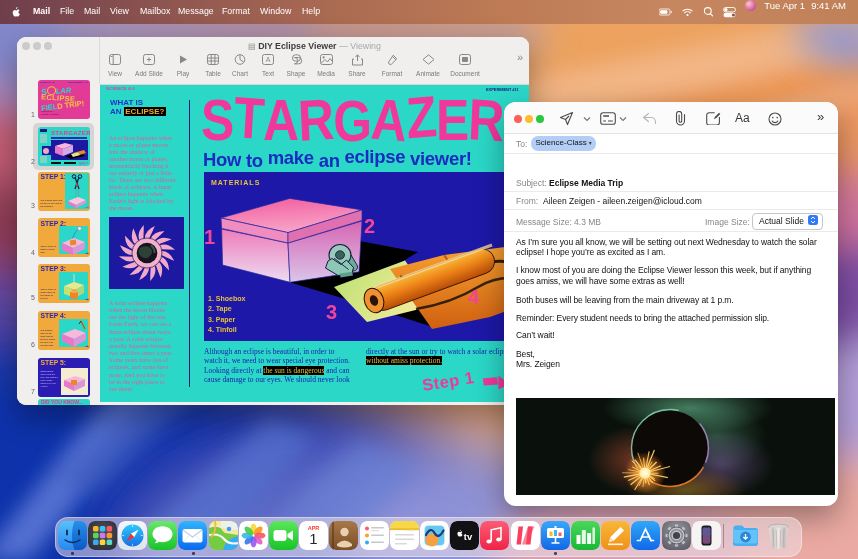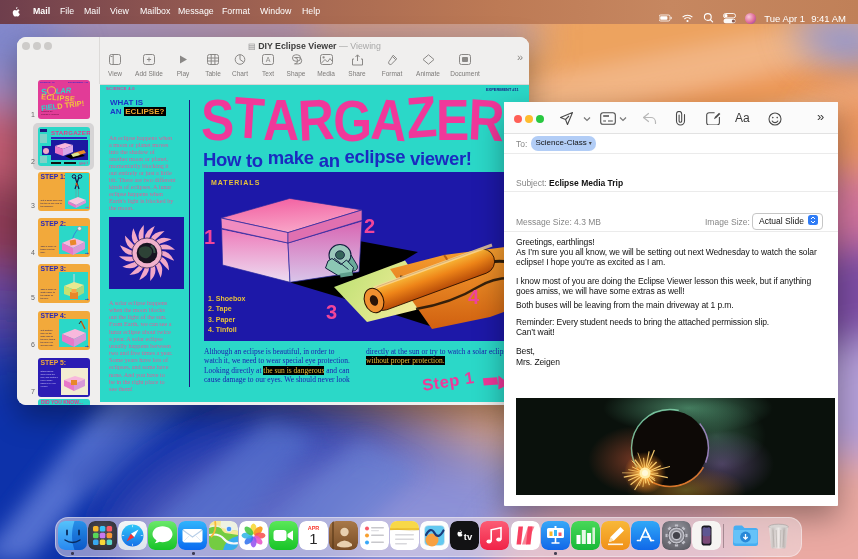--- a/index.html
+++ b/index.html
@@ -7,41 +7,41 @@
        font-family:"Liberation Sans", sans-serif;}
 
   
   #wall{position:absolute;inset:0;}
   #wall svg{display:block;}
 
   
   #menubar{position:absolute;left:0;top:0;width:858px;height:24px;
     background:linear-gradient(90deg,#6e3e4c 0%,#8c5450 18%,#a96a52 38%,#bd7a55 58%,#c68760 78%,#c08058 100%);
     color:#fff;font-size:8.8px;}
-  #menubar .right{position:absolute;right:12px;top:0;height:36px;display:flex;align-items:center;}
+  #menubar .right{position:absolute;right:12px;top:0;height:36px;display:flex;}
   #menubar b{font-weight:bold;}
 
   
   .win{position:absolute;border-radius:10px;box-shadow:0 12px 30px rgba(0,0,0,.35);}
 
   
   #keynote{left:17px;top:37px;width:512px;height:368px;background:#f0efee;border-radius:9px;overflow:hidden;}
   #kn-titlebar{position:absolute;left:0;top:0;width:100%;height:47px;background:#f0efee;}
   #kn-tool-div{position:absolute;left:83px;top:47px;width:429px;height:1px;background:#d8d6d4;}
   .tl{position:absolute;top:8px;width:8px;height:8px;border-radius:50%;}
   #kn-side-div{position:absolute;left:82px;top:0;width:1px;height:47px;background:#dcdad8;}
   .kn-tool{position:absolute;top:17px;width:40px;text-align:center;color:#7c7a78;font-size:6.5px;}
   .kn-tool .ic{display:block;height:13px;margin-bottom:3px;font-size:10px;color:#8a8886;}
   #kn-sidebar{position:absolute;left:0;top:48px;width:83px;height:320px;background:#f0efee;}
   #kn-canvas{position:absolute;left:83px;top:48px;width:429px;height:317px;background:#2bd8c8;overflow:hidden;}
   .thumb{position:absolute;left:21px;width:52px;height:39px;border-radius:3px;overflow:hidden;}
   .tnum{position:absolute;left:8px;width:10px;text-align:right;font-size:7px;color:#666;}
 
   
-  #mail{left:504px;top:102px;width:334px;height:404px;background:#fff;border-radius:1px;overflow:hidden;}
+  #mail{left:504px;top:102px;width:334px;height:404px;background:#fff;border-radius:12px;overflow:hidden;}
   #mail-toolbar{position:absolute;left:0;top:0;width:100%;height:31px;background:#fbfbfb;border-bottom:1px solid #e2e2e2;}
   .mrow{position:absolute;left:0;width:100%;border-bottom:1px solid #ebebeb;color:#868686;font-size:8.5px;}
   #mail .body{position:absolute;left:12px;top:134.5px;width:306px;color:#111;font-size:8.5px;line-height:10.4px;letter-spacing:-0.1px;}
 
   
   #dock{position:absolute;left:55px;top:517px;width:745px;height:38px;border-radius:13px;
     background:rgba(242,228,234,.52);border:0.5px solid rgba(255,255,255,.4);backdrop-filter:blur(14px);}
   .dicon{position:absolute;top:521px;width:29px;height:29px;border-radius:7px;}
   .ddot{position:absolute;top:552.2px;width:2.6px;height:2.6px;border-radius:50%;background:rgba(40,40,60,.85);}
 </style>
@@ -451,21 +451,21 @@
     </svg>
 
     <div style="position:absolute;left:104px;top:141px;font-size:20px;font-weight:bold;color:#f0459a">1</div>
     <div style="position:absolute;left:264px;top:130px;font-size:20px;font-weight:bold;color:#f0459a">2</div>
     <div style="position:absolute;left:226px;top:216px;font-size:20px;font-weight:bold;color:#f0459a">3</div>
     <div style="position:absolute;left:368px;top:201px;font-size:20px;font-weight:bold;color:#f0459a">4</div>
 
     <div style="position:absolute;left:108px;top:209px;font-size:7px;line-height:10.3px;font-weight:bold;color:#e8c23a">1. Shoebox<br>2. Tape<br>3. Paper<br>4. Tinfoil</div>
 
     <div style="position:absolute;left:104px;top:262px;width:170px;font-family:'Liberation Serif',serif;font-size:7.5px;line-height:9.3px;color:#1a1ab0">Although an eclipse is beautiful, in order to<br>watch it, we need to wear special eye protection.<br>Looking directly at <span style="background:#000;color:#e8c23a">the sun is dangerous</span> and can<br>cause damage to our eyes. We should never look</div>
-    <div style="position:absolute;left:266px;top:262px;width:175px;font-family:'Liberation Serif',serif;font-size:7.5px;line-height:9.3px;color:#1a1ab0">directly at the sun or try to watch a solar eclipse<br><span style="background:#000;color:#e8c23a">without proper protection.</span></div>
+    <div style="position:absolute;left:266px;top:262px;width:175px;font-family:'Liberation Serif',serif;font-size:7.5px;line-height:9.3px;color:#1a1ab0">directly at the sun or try to watch a solar eclipse<br><span style="background:#000;color:#e8c23a">without amiss protection.</span></div>
 
     <div style="position:absolute;left:322px;top:287px;font-size:16.5px;font-weight:bold;color:#f0389a;transform:rotate(-9deg);letter-spacing:0.5px">Step 1</div>
     <svg style="position:absolute;left:380px;top:290px" width="30" height="20" viewBox="0 0 30 20">
         <g transform="rotate(8 15 10)">
           <path d="M2,5 L16,2 L18,9 L4,12 Z" fill="#f0389a"></path>
           <path d="M17,0 L29,7 L19,14 Z" fill="#f0389a"></path>
         </g>
       </svg>
   </div>
 </div>
@@ -511,37 +511,40 @@
   <div style="position:absolute;left:313px;top:7px;font-size:13px;color:#3a3a3a">»</div>
 
   <div class="mrow" style="top:31px;height:20px">
     <span style="position:absolute;left:12px;top:6px">To:</span>
     <span style="position:absolute;left:27px;top:3px;height:13px;background:#b2cdf6;border-radius:7px;font-size:8px;color:#121212;padding:2px 4.5px 0 4.5px">Science-Class <span style="font-size:6px;color:#444">▾</span></span>
   </div>
   <div class="mrow" style="top:70.5px;height:18px">
     <span style="position:absolute;left:12px;top:5px">Subject:</span>
     <span style="position:absolute;left:45px;top:5px;color:#111;font-weight:bold">Eclipse Media Trip</span>
   </div>
+  <div class="mrow" style="top:89px;height:18px">
+    <span style="position:absolute;left:12px;top:5px">From:</span>
+    <span style="position:absolute;left:39px;top:5px;color:#111">Aileen Zeigen - aileen.zeigen@icloud.com</span>
+  </div>
   <div class="mrow" style="top:107.5px;height:21px">
     <span style="position:absolute;left:12px;top:7px">Message Size: 4.3 MB</span>
     <span style="position:absolute;left:201px;top:7px">Image Size:</span>
     <span style="position:absolute;left:248px;top:3.5px;width:63px;height:13px;border:0.8px solid #c6c6c6;border-radius:4px;background:#fff;color:#111;padding:1.5px 0 0 6px;font-size:8.5px">Actual Slide</span>
     <svg style="position:absolute;left:304px;top:5px" width="10" height="10" viewBox="0 0 10 10">
         <rect width="10" height="10" rx="2.5" fill="#2f7cf6"></rect>
         <path d="M3 4 L5 2 L7 4 M3 6 L5 8 L7 6" fill="none" stroke="#fff" stroke-width="1"></path>
       </svg>
   </div>
 
   <div class="body">
-    <div>Greetings, earthlings!</div>
     <div style="">As I’m sure you all know, we will be setting out next Wednesday to watch the solar eclipse! I hope you’re as excited as I am.</div>
     <div style="margin-top:8px">I know most of you are doing the Eclipse Viewer lesson this week, but if anything goes amiss, we will have some extras as well!</div>
-    <div style="margin-top:3px">Both buses will be leaving from the main driveway at 1 p.m.</div>
+    <div style="margin-top:9px">Both buses will be leaving from the main driveway at 1 p.m.</div>
     <div style="margin-top:7px">Reminder: Every student needs to bring the attached permission slip.</div>
-    <div style="">Can’t wait!</div>
+    <div style="margin-top:7px">Can’t wait!</div>
     <div style="margin-top:8.5px">Best,<br>Mrs. Zeigen</div>
   </div>
 
   <svg style="position:absolute;left:12px;top:296px" width="319" height="97" viewBox="0 0 319 97">
     <defs>
       <radialGradient id="glowTeal" cx="0.5" cy="0.5" r="0.5">
           <stop offset="0" stop-color="#5fae85" stop-opacity="0.85"></stop>
           <stop offset="1" stop-color="#5fae85" stop-opacity="0"></stop>
         </radialGradient>
       <radialGradient id="glowPurple" cx="0.5" cy="0.5" r="0.5">

